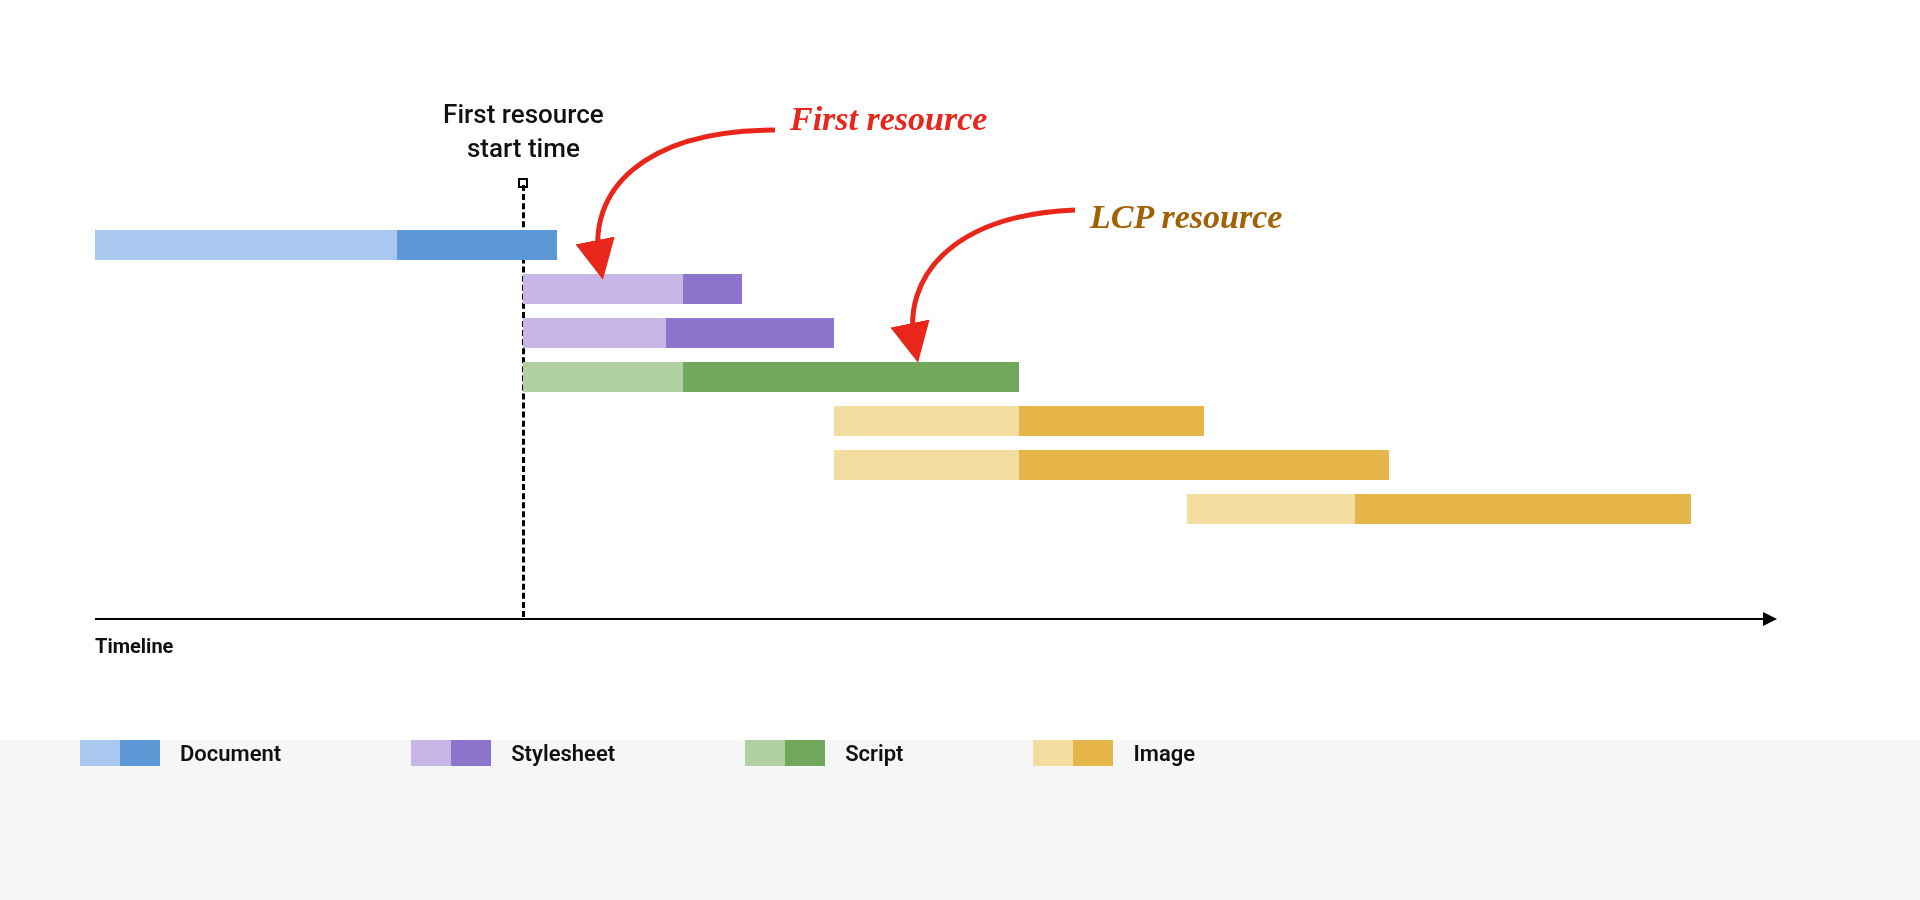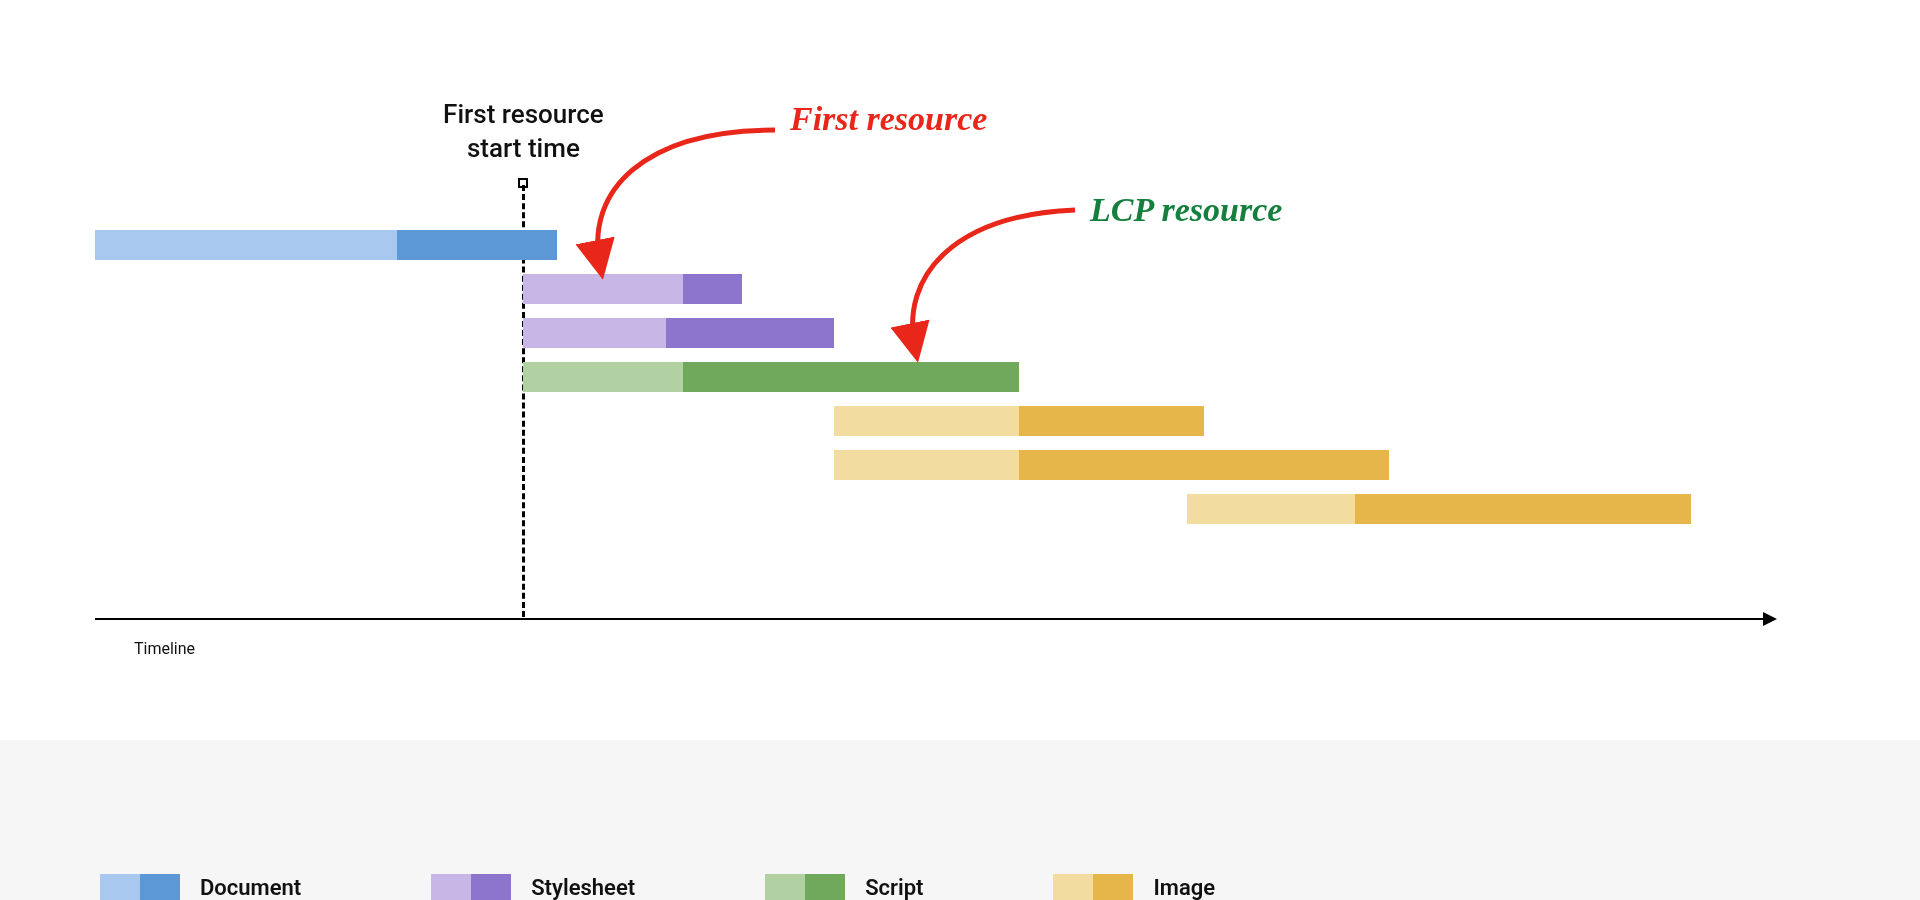--- a/index.html
+++ b/index.html
@@ -48,24 +48,23 @@
     top: -6px;
     width: 0; height: 0;
     border-left: 14px solid #000;
     border-top: 7px solid transparent;
     border-bottom: 7px solid transparent;
   }
   .axis-label {
     position: absolute;
     left: 0;
     bottom: -8px;
-    font-size: 16px;
-    font-weight: 400;
+    font-size: 20px;
+    font-weight: 700;
     color: #111;
-    margin-left: 39px;
   }
   
   .marker-line {
     position: absolute;
     top: 115px;
     width: 0;
     border-left: 3px dashed #000;
   }
   .marker-cap {
     position: absolute;
@@ -94,22 +93,22 @@
   }
   
   .legend {
     position: absolute;
     left: 0;
     bottom: 0;
     width: 1920px;
     height: 160px;
     background: #f6f6f6;
     display: flex;
-    align-items: flex-end;
-    padding-left: 100px;
+    align-items: flex-start;
+    padding-left: 80px;
     gap: 130px;
   }
   .legend-item {
     display: flex;
     align-items: center;
     gap: 20px;
   }
   .swatch {
     display: flex;
     width: 80px;
@@ -175,21 +174,21 @@
   <div class="anno" style="left:695px; top:30px; color:#e8261a;">First resource</div>
 
   <svg class="arrow" width="260" height="160" style="left:750px; top:130px;">
     <defs>
       <marker id="ah2" markerWidth="8" markerHeight="8" refX="5" refY="4" orient="auto">
         <path d="M0,0 L8,4 L0,8 Z" fill="#e8261a"></path>
       </marker>
     </defs>
     <path d="M 230 10 C 110 15, 55 75, 70 148" stroke="#e8261a" stroke-width="5" fill="none" marker-end="url(#ah2)"></path>
   </svg>
-  <div class="anno" style="left:995px; top:121px; color:#15803d;">LCP resource</div>
+  <div class="anno" style="left:995px; top:128px; color:#a16207;">LCP resource</div>
 
   <div class="axis"></div>
   <div class="axis-label">Timeline</div>
 </div>
 
 <div class="legend">
     <div class="legend-item">
       <div class="swatch">
         <div style="background: rgb(169, 200, 239);"></div>
         <div style="background: rgb(92, 151, 214);"></div>

